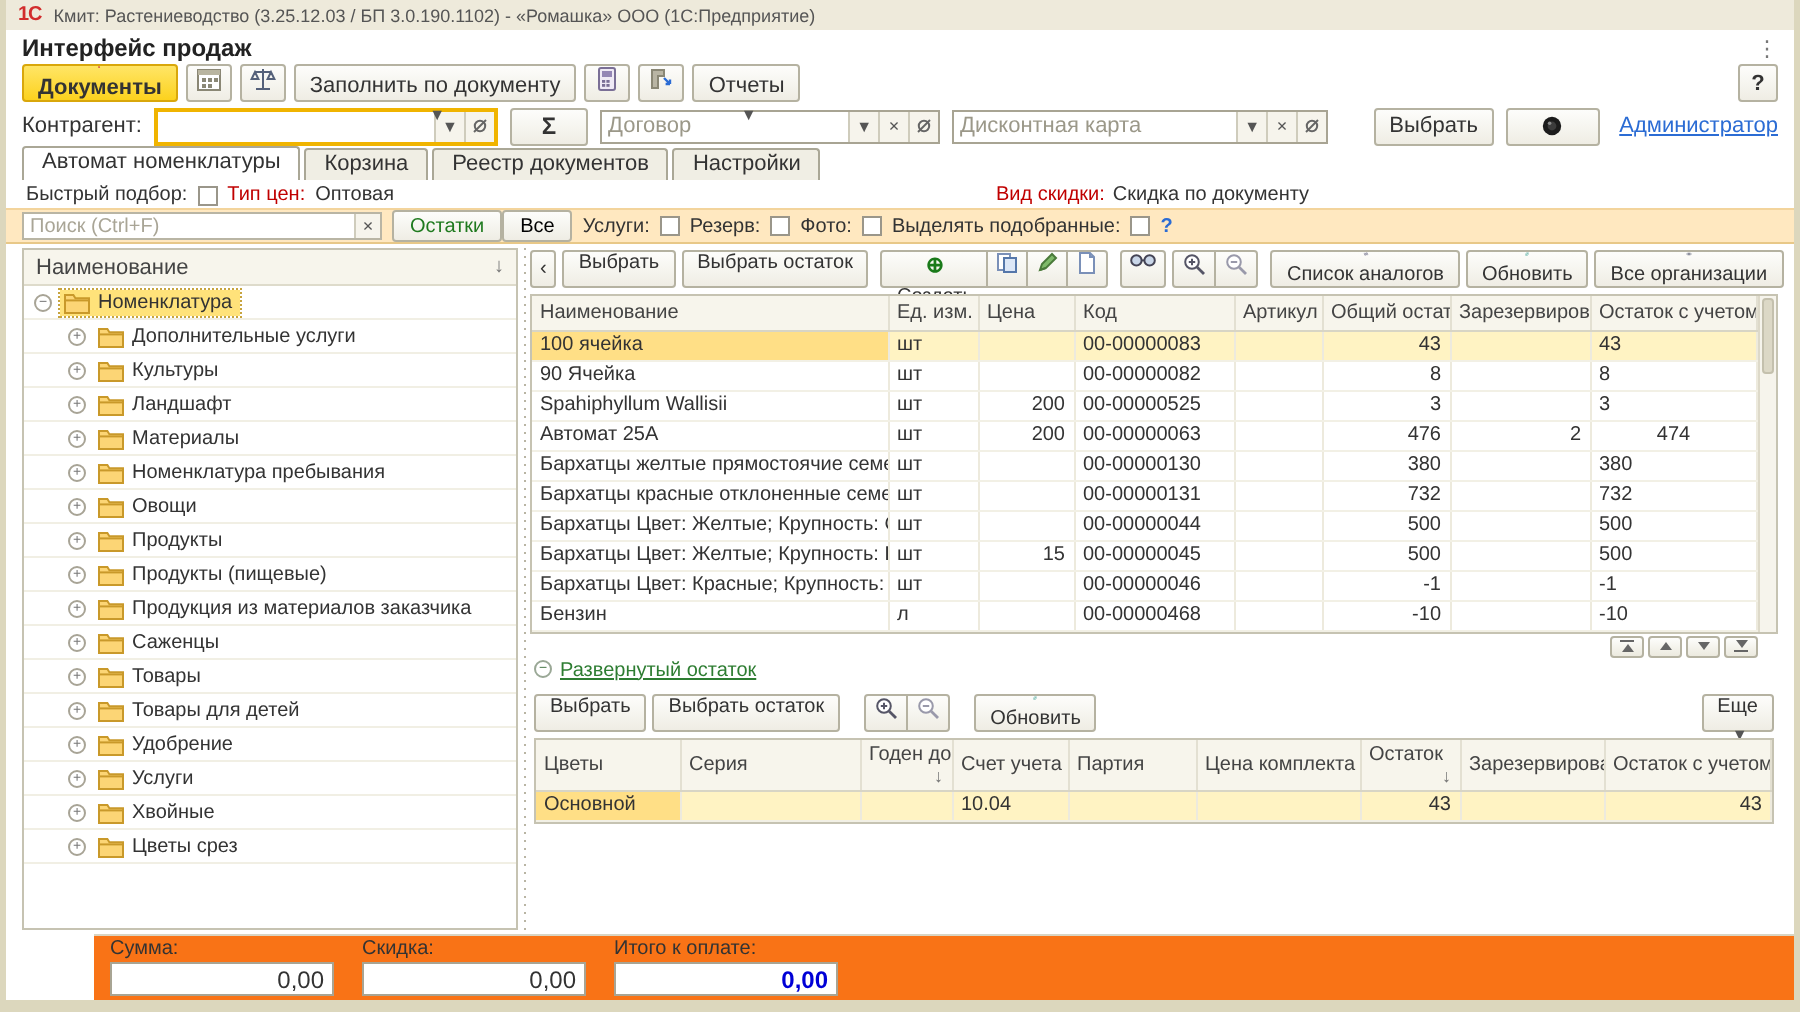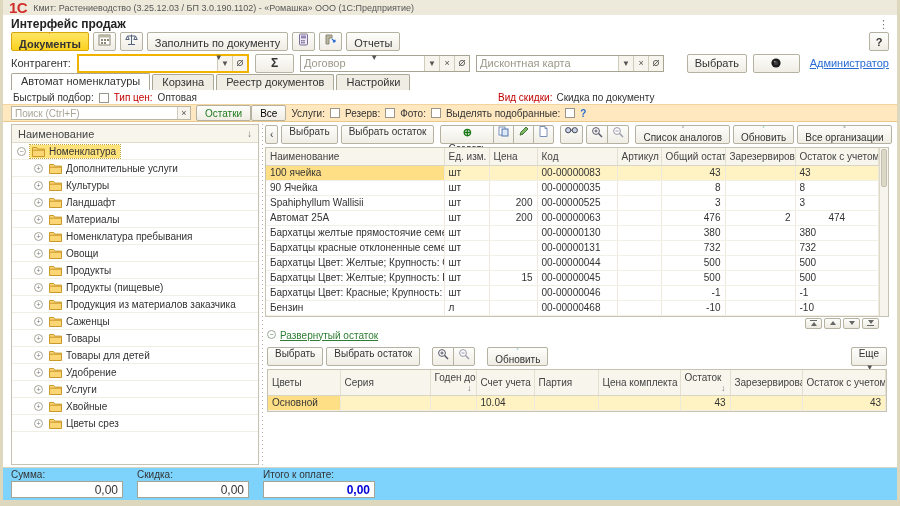--- a/index.html
+++ b/index.html
@@ -2,21 +2,21 @@
 <html><head>
 <meta charset="utf-8">
 <style>
   * { box-sizing: border-box; margin: 0; padding: 0; }
   html,body { width:900px; height:506px; }
   body { background:#dcd7bd; font-family:"Liberation Sans","DejaVu Sans",sans-serif; font-size:11px; color:#333; position:relative; overflow:hidden; }
   .app { position:absolute; left:3px; right:3px; top:0; bottom:6px; background:#fff; display:flex; flex-direction:column; }
 
   
   .titlebar { height:15px; background:#eeeadb; display:flex; align-items:center; padding:0 6px; flex:none; }
-  .logo { color:#d22d2d; font-weight:bold; font-size:15px; margin-right:6px; letter-spacing:-0.5px; }
+  .logo { color:#d22d2d; font-weight:bold; font-size:10px; margin-right:6px; letter-spacing:-0.5px; }
   .win-title { font-size:9px; color:#555; white-space:nowrap; overflow:hidden; }
 
   .page-header { height:16px; display:flex; align-items:center; padding:2px 8px 0 8px; flex:none; }
   .page-title { font-size:12px; font-weight:bold; color:#222; }
   .menu-dots { margin-left:auto; color:#777; font-size:11px; cursor:pointer; }
 
   
   .btn { display:inline-flex; align-items:center; gap:4px; height:19px; padding:0 7px; background:linear-gradient(#fdfdfb,#efede4); border:1px solid #b5b2a1; border-radius:2px; font-size:11px; color:#333; cursor:pointer; white-space:nowrap;flex-direction:column; }
   .btn.icon-only { padding:0 4px; }
   .btn.yellow { background:linear-gradient(#ffe566,#fcd21e); border-color:#d9a70b; font-weight:bold; }
@@ -98,21 +98,21 @@
   .bar { width:7px; height:1px; background:#666; }
 
   .detail-link { height:15px; display:flex; align-items:flex-start; gap:4px; flex:none; padding-left:2px; }
   .toggle { width:9px; height:9px; border:1px solid #9aa896; border-radius:50%; display:inline-flex; align-items:center; justify-content:center; font-size:7px; color:#4a7a4a; background:#fff; line-height:1; cursor:pointer; }
   .greenlink { color:#2e7d32; text-decoration:underline; cursor:pointer; font-size:10px; }
   .d-toolbar { height:24px; display:flex; align-items:center; gap:3px; flex:none; padding:1px 2px 2px 2px; }
   .d-tablebox { margin:0 2px; }
   .filler { flex:1; }
 
   
-  .totals { height:33px; flex:none; background:#7dd3fc; border-top:1px solid #d9d5c3; display:flex; gap:14px; padding:1px 8px 2px 8px; }
+  .totals { height:33px; flex:none; background:#f97316; border-top:1px solid #d9d5c3; display:flex; gap:14px; padding:1px 8px 2px 8px;margin-left:44px; }
   .tgroup { width:112px; display:flex; flex-direction:column; }
   .tlabel { font-size:10px; color:#333; height:12px; }
   .tinput { height:17px; border:1px solid #a8a493; background:#fff; text-align:left; padding:0 4px; font-size:12px; display:flex; align-items:center; justify-content:flex-end; }
   .tinput.blue { color:#0000d6; font-weight:bold; }
 
   svg { display:block; }
 </style>
 </head>
 <body>
 
@@ -571,21 +571,21 @@
                 <td style="text-align: left;">00-00000083</td>
                 <td style="text-align: left;"></td>
                 <td style="text-align: right;">43</td>
                 <td style="text-align: right;"></td>
                 <td style="text-align: left;">43</td>
               </tr>
               <tr>
                 <td style="text-align: left;">90 Ячейка</td>
                 <td style="text-align: left;">шт</td>
                 <td style="text-align: right;"></td>
-                <td style="text-align: left;">00-00000035</td>
+                <td style="text-align: left;">00-00000082</td>
                 <td style="text-align: left;"></td>
                 <td style="text-align: right;">8</td>
                 <td style="text-align: right;"></td>
                 <td style="text-align: left;">8</td>
               </tr>
               <tr>
                 <td style="text-align: left;">Spahiphyllum Wallisii</td>
                 <td style="text-align: left;">шт</td>
                 <td style="text-align: right;">200</td>
                 <td style="text-align: left;">00-00000525</td>

